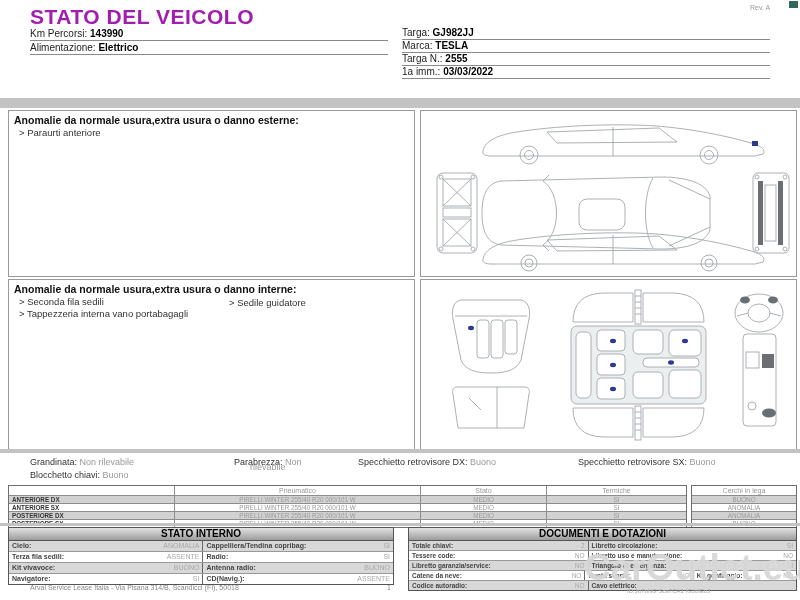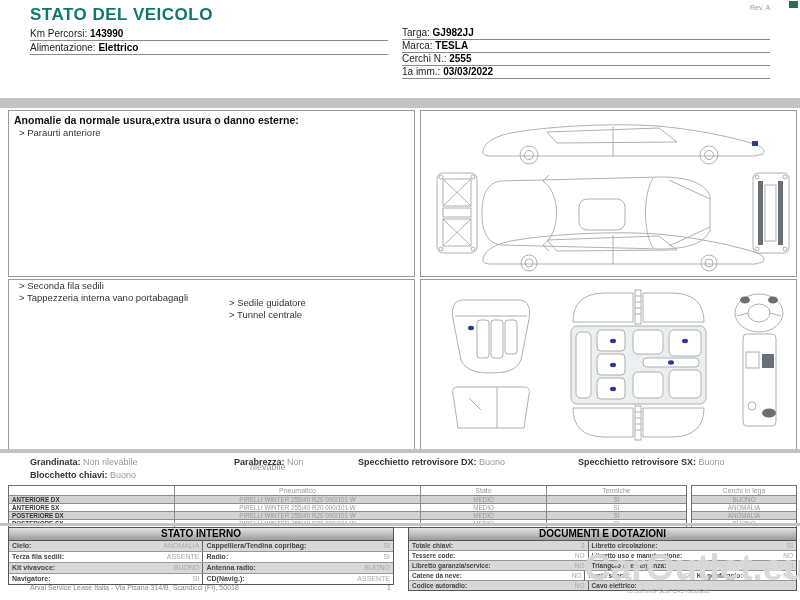--- a/index.html
+++ b/index.html
@@ -1,21 +1,21 @@
 <!DOCTYPE html>
 <html><head>
 <meta charset="utf-8">
 <style>
   html,body{margin:0;padding:0;background:#fff;}
   .page{position:relative;width:800px;height:600px;background:#fff;overflow:hidden;
         font-family:"Liberation Sans","DejaVu Sans",sans-serif;color:#222;}
   .abs{position:absolute;}
 
   
-  .title{left:30px;top:5px;font-size:17px;font-weight:bold;letter-spacing:.5px;color:#0f766e;}
+  .title{left:30px;top:5px;font-size:21px;font-weight:bold;letter-spacing:.5px;color:#a21caf;}
   .rev{left:750px;top:4px;font-size:7px;color:#999;}
   .corner-mark{left:789px;top:1px;width:9px;height:7px;background:#2d6a5c;}
   .fields-left{left:30px;top:27px;width:358px;}
   .fields-right{left:402px;top:27px;width:368px;}
   .hrow{border-bottom:1px solid #8a8a8a;font-size:10px;line-height:13px;min-height:13px;white-space:nowrap;}
   .fields-right .hrow{line-height:12px;min-height:12px;}
   .hrow.wrap{white-space:normal;}
   .flabel{color:#222;}
   .fvalue{font-weight:bold;color:#000;}
 
@@ -28,21 +28,21 @@
   .p-ext-l{left:8px;top:110px;width:405px;height:165px;}
   .p-ext-r{left:420px;top:110px;width:375px;height:165px;}
   .p-int-l{left:8px;top:279px;width:405px;height:169px;}
   .p-int-r{left:420px;top:279px;width:375px;height:169px;}
   .p-title{padding:3px 5px 1px 5px;font-size:10.5px;font-weight:bold;color:#111;}
   .p-item{font-size:9.5px;color:#333;padding-left:10px;line-height:12px;}
   .int-col-r{position:absolute;left:210px;top:17px;width:180px;}
 
   
   .sum{font-size:9px;white-space:nowrap;}
-  .slabel{font-weight:bold;color:#333;margin-top:17px;}
+  .slabel{font-weight:normal;color:#333;margin-top:17px;}
   .sval{color:#999;}
   .overlap{position:absolute;left:0;top:5px;padding-left:16px;}
 
   
   .ttable{border:1px solid #6e6e6e;font-size:6.3px;}
   .t-left{left:8px;top:485px;width:677px;}
   .t-right{left:691px;top:485px;width:104px;}
   .trow{display:flex;height:7px;line-height:7px;}
   .trow.hdr{height:9px;line-height:9px;font-size:7px;color:#aaa;}
   .trow + .trow{border-top:1px solid #8d8d8d;}
@@ -101,21 +101,21 @@
   <div class="abs fields-right">
     <div class="hrow">
       <span class="flabel">Targa:</span>
       <span class="fvalue">GJ982JJ</span>
     </div>
     <div class="hrow">
       <span class="flabel">Marca:</span>
       <span class="fvalue">TESLA</span>
     </div>
     <div class="hrow">
-      <span class="flabel">Cerchi N.:</span>
+      <span class="flabel">Targa N.:</span>
       <span class="fvalue">2555</span>
     </div>
     <div class="hrow">
       <span class="flabel">1a imm.:</span>
       <span class="fvalue">03/03/2022</span>
     </div>
   </div>
 
   <div class="abs graybar bar1"></div>
 
@@ -179,25 +179,25 @@
         <line x1="192" y1="124" x2="192" y2="153"></line>
         <circle cx="108" cy="152" r="8"></circle>
           <circle cx="108" cy="152" r="4"></circle>
         <circle cx="288" cy="152" r="8"></circle>
           <circle cx="288" cy="152" r="4"></circle>
       </g>
     </svg>
   </div>
 
   <div class="abs panel p-int-l">
+    <div class="p-title">Anomalie da normale usura,extra usura o danno interne:</div>
     <div class="p-item" style="width:190px;">&gt; Seconda fila sedili</div>
     <div class="p-item" style="width:190px;">&gt; Tappezzeria interna vano portabagagli</div>
     <div class="int-col-r">
       <div class="p-item">&gt; Sedile guidatore</div>
-      <div class="p-item">&gt; Tunnel centrale</div>
     </div>
   </div>
 
   <div class="abs panel p-int-r">
     <svg width="373" height="167" viewBox="0 0 373 167">
       <g stroke="#a3a8ad" stroke-width="0.9" fill="none">
 
         <g>
           <path d="M40,20 L100,20 C107,21 110,29 108,39 L100,80 C96,90 85,93 70,93 C55,93 44,90 40,80 L32,39 C30,29 33,21 40,20 Z"></path>
           <line x1="34" y1="36" x2="106" y2="36"></line>

